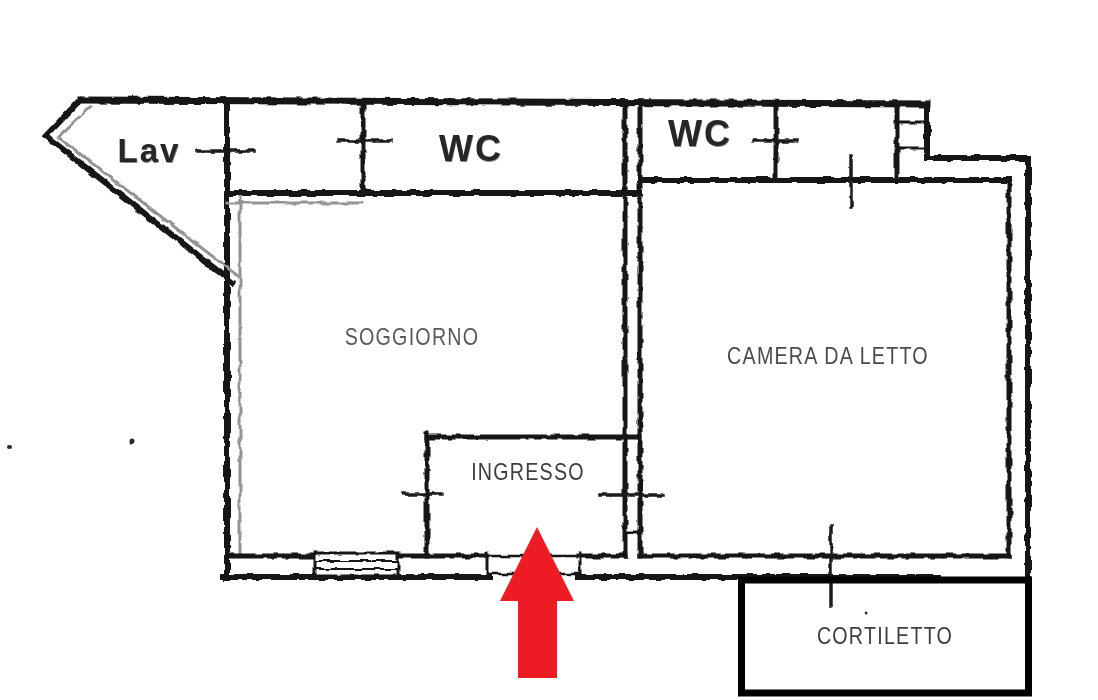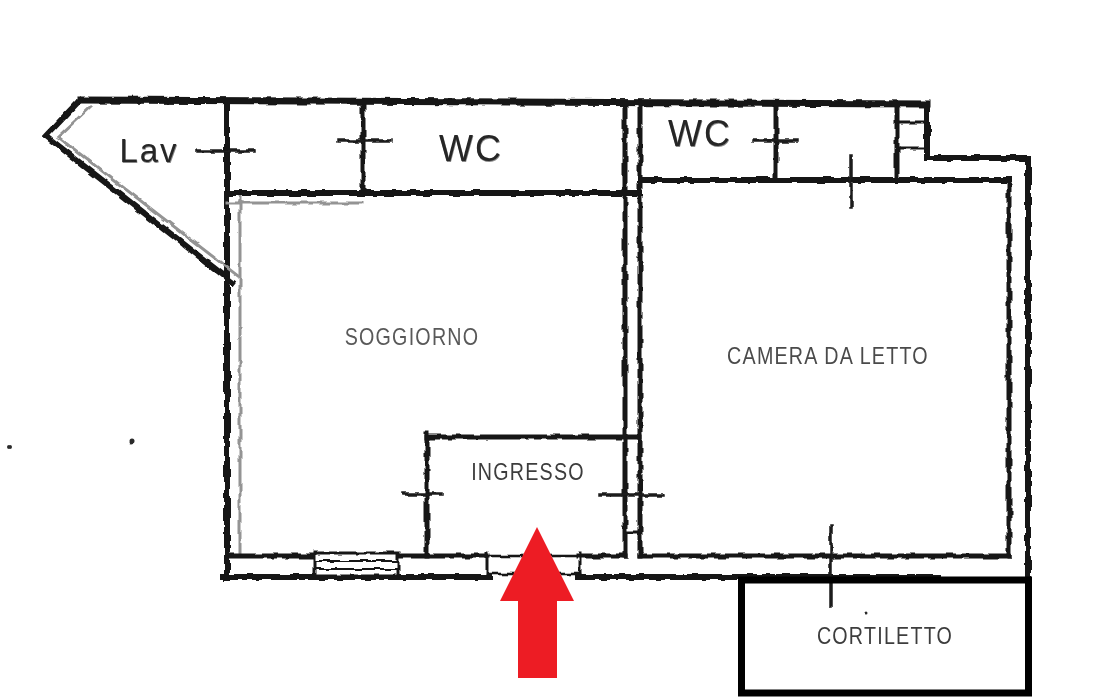--- a/index.html
+++ b/index.html
@@ -30,21 +30,21 @@
     letter-spacing: 1.5px;
     color: #4d4d4d;
     white-space: nowrap;
     font-weight: 400;
   }
   .scan-label {
     position: absolute;
     transform: translate(-50%, -50%);
     color: #262626;
     white-space: nowrap;
-    font-weight: 400;
+    font-weight: 700;
     text-shadow: 0.6px 0.8px 0 rgba(40,40,40,0.55);
     text-align: center;
   }
   .lbl-lav        { left: 149px; top: 151px; font-size: 33px; letter-spacing: 2px; }
   .lbl-wc-left    { left: 471px; top: 149px; font-size: 36px; letter-spacing: 2px; }
   .lbl-wc-right   { left: 700px; top: 134px; font-size: 36px; letter-spacing: 2px; }
   .lbl-soggiorno  { left: 412px; top: 337px; color: #595959; }
   .lbl-camera     { left: 828px; top: 356px; color: #4a4a4a; }
   .lbl-ingresso   { left: 528px; top: 472px; color: #3d3d3d; }
   .lbl-cortiletto { left: 885px; top: 636px; color: #3d3d3d; }

